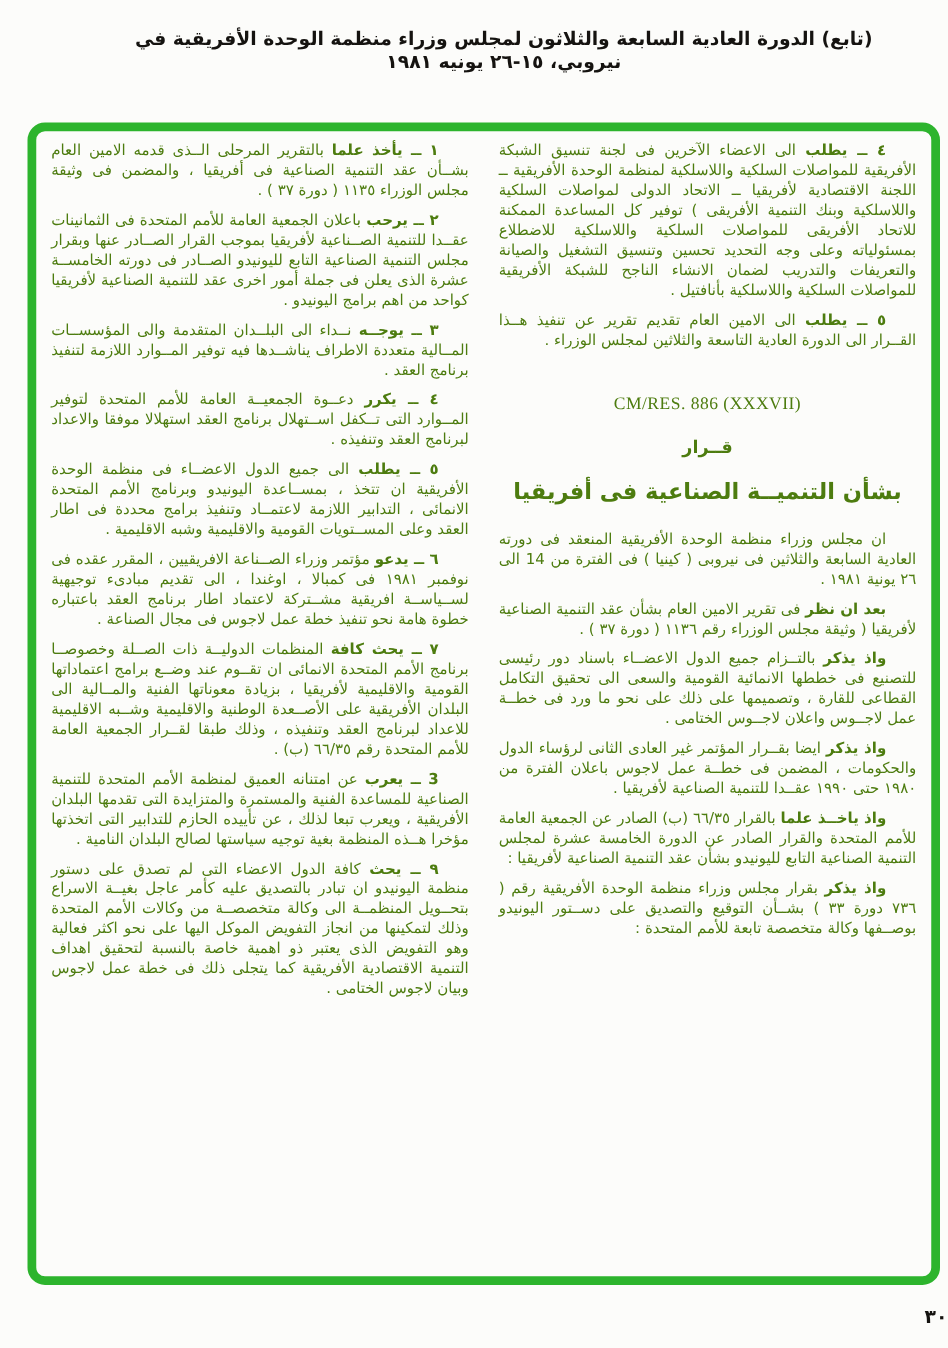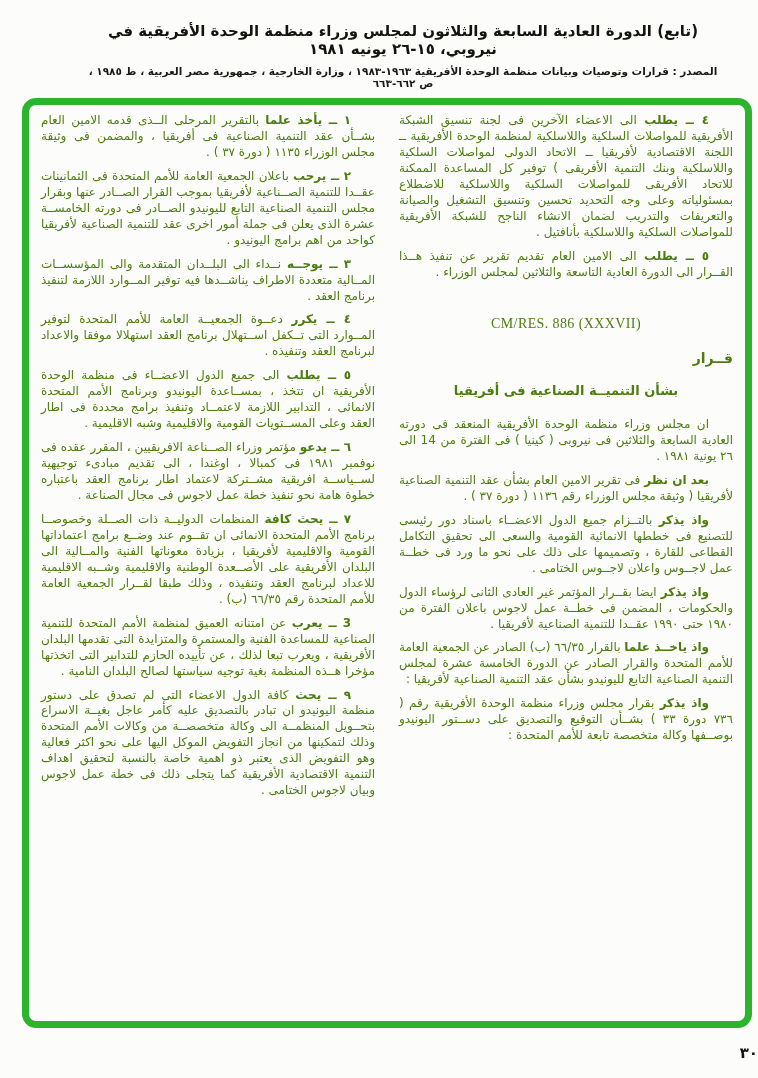--- a/index.html
+++ b/index.html
@@ -44,39 +44,38 @@
     text-indent:24px;
   }
   .para .lead{font-weight:bold;}
   .rescode{
     direction:ltr;text-align:center;
     font-family:"Liberation Serif","DejaVu Serif",serif;
     font-size:14px;letter-spacing:.4px;
     margin:34px 0 6px 0;text-indent:0;
   }
   .res-heading{
-    text-align:right;font-weight:bold;font-size:14px;
+    text-align:center;font-weight:bold;font-size:14px;
     margin:16px 0 2px 0;text-indent:0;
   }
   .res-subtitle{
-    text-align:center;font-weight:bold;font-size:13px;
+    text-align:center;font-weight:bold;font-size:18px;
     margin:14px 0 18px 0;text-indent:0;
   }
   .spacer-after{margin-bottom:14px;}
   .page-number{
     position:absolute;bottom:16px;left:0;right:0;
     text-align:right;font-weight:bold;font-size:15px;
   }
 </style>
 </head>
 <body>
 
 <div class="header">
   <div class="title">(تابع) الدورة العادية السابعة والثلاثون لمجلس وزراء منظمة الوحدة الأفريقية في نيروبي، ١٥-٢٦ يونيه ١٩٨١</div>
-  <div class="source">المصدر : قرارات وتوصيات وبيانات منظمة الوحدة الأفريقية ١٩٦٣-١٩٨٣ ، وزارة الخارجية ، جمهورية مصر العربية ، ط ١٩٨٥ ، ص ٦٦٢-٦٦٣</div>
 </div>
 
 <div class="frame">
   <div class="columns">
 
     <div class="col">
       <p class="para"><b class="lead">٤ ــ يطلب</b><span> الى الاعضاء الآخرين فى لجنة تنسيق الشبكة الأفريقية للمواصلات السلكية واللاسلكية لمنظمة الوحدة الأفريقية ــ اللجنة الاقتصادية لأفريقيا ــ الاتحاد الدولى لمواصلات السلكية واللاسلكية وبنك التنمية الأفريقى ) توفير كل المساعدة الممكنة للاتحاد الأفريقى للمواصلات السلكية واللاسلكية للاضطلاع بمسئولياته وعلى وجه التحديد تحسين وتنسيق التشغيل والصيانة والتعريفات والتدريب لضمان الانشاء الناجح للشبكة الأفريقية للمواصلات السلكية واللاسلكية بأنافتيل .</span></p>
       <p class="para spacer-after"><b class="lead">٥ ــ يطلب</b><span> الى الامين العام تقديم تقرير عن تنفيذ هــذا القــرار الى الدورة العادية التاسعة والثلاثين لمجلس الوزراء .</span></p>
 
       <p class="para rescode">CM/RES. 886 (XXXVII)</p>

